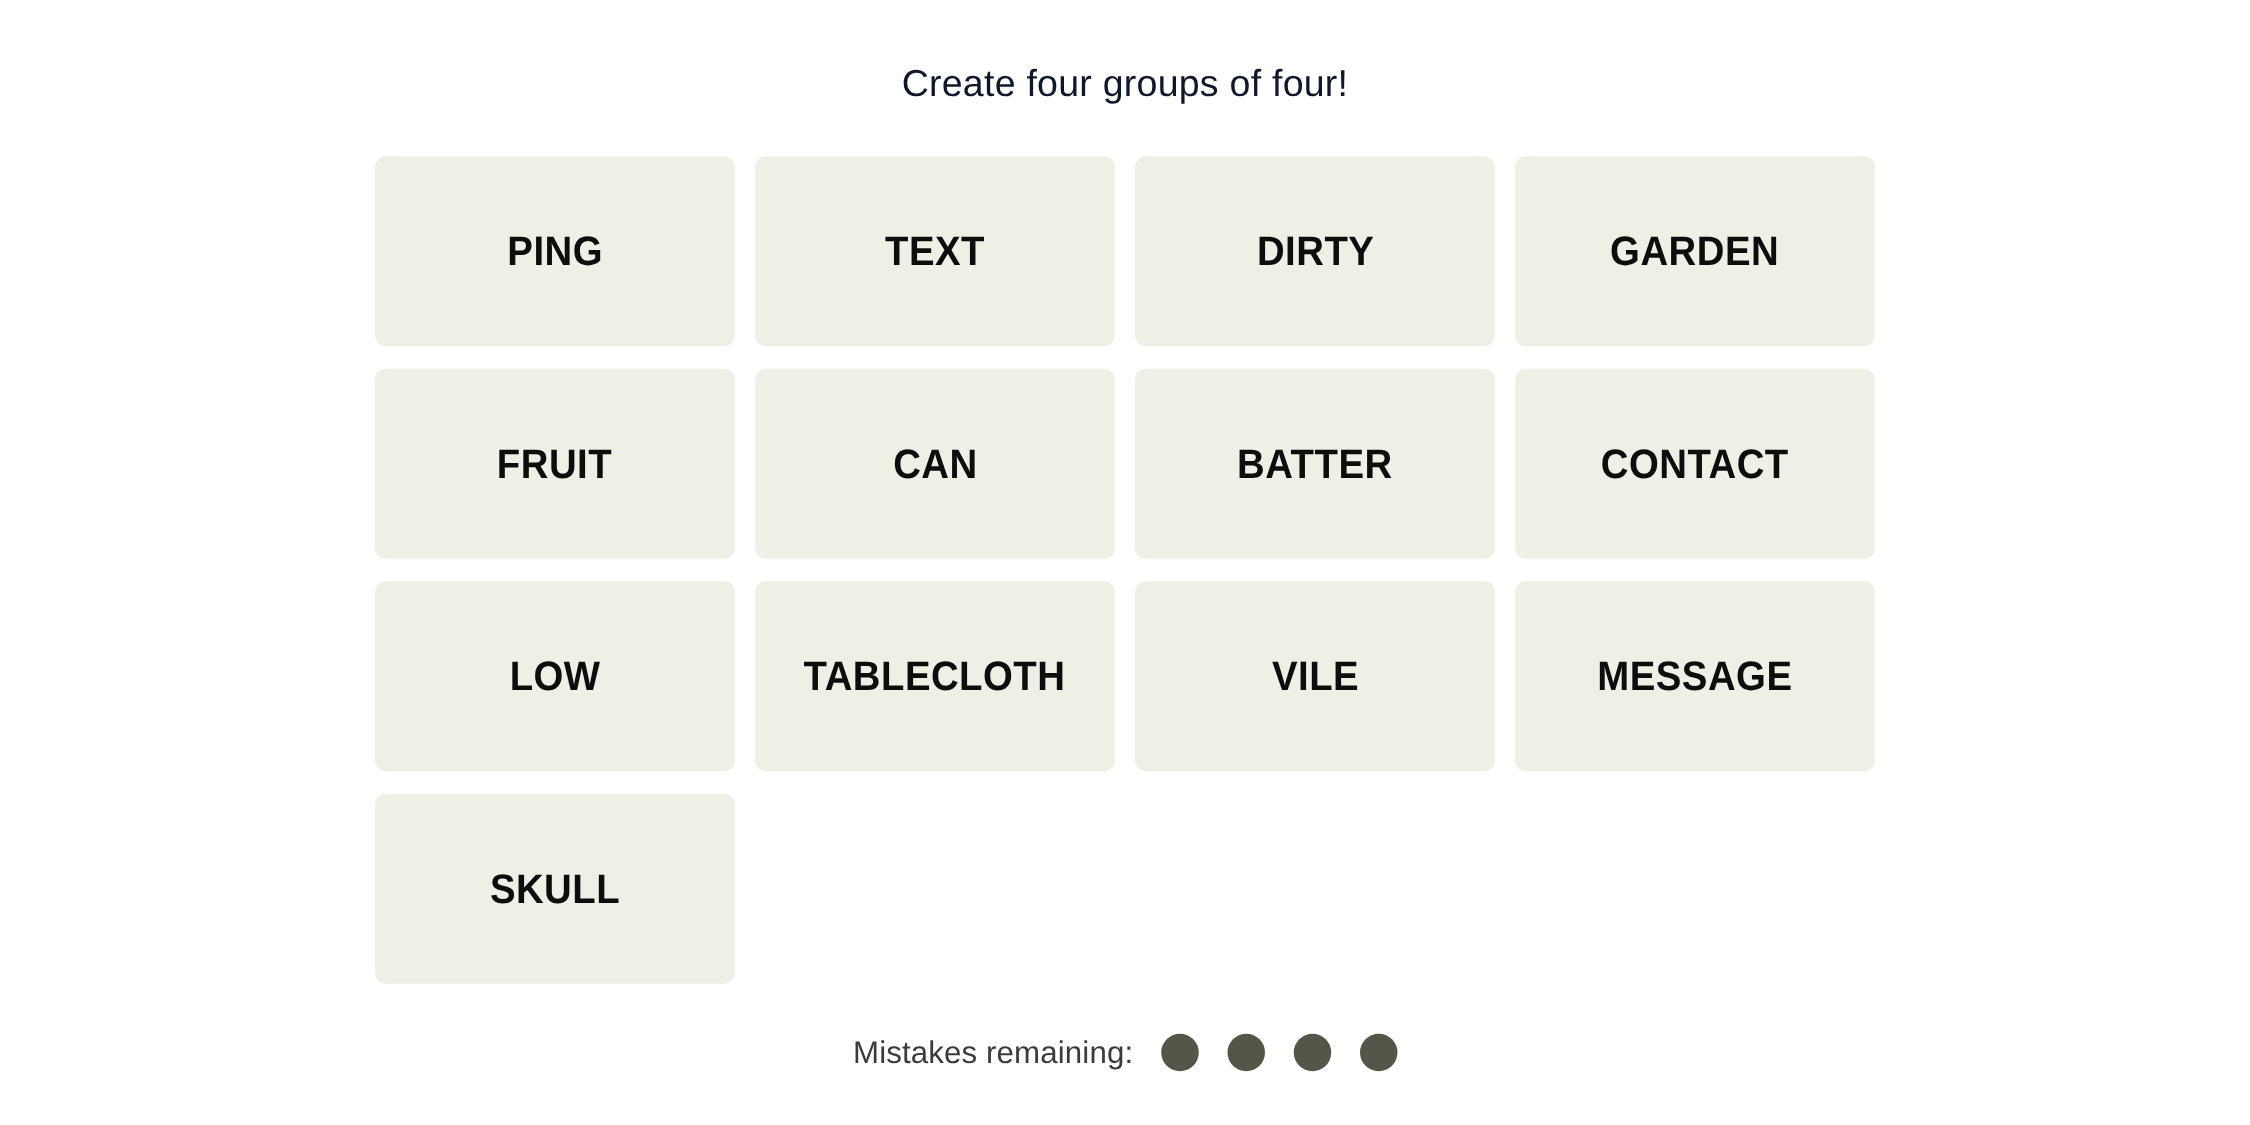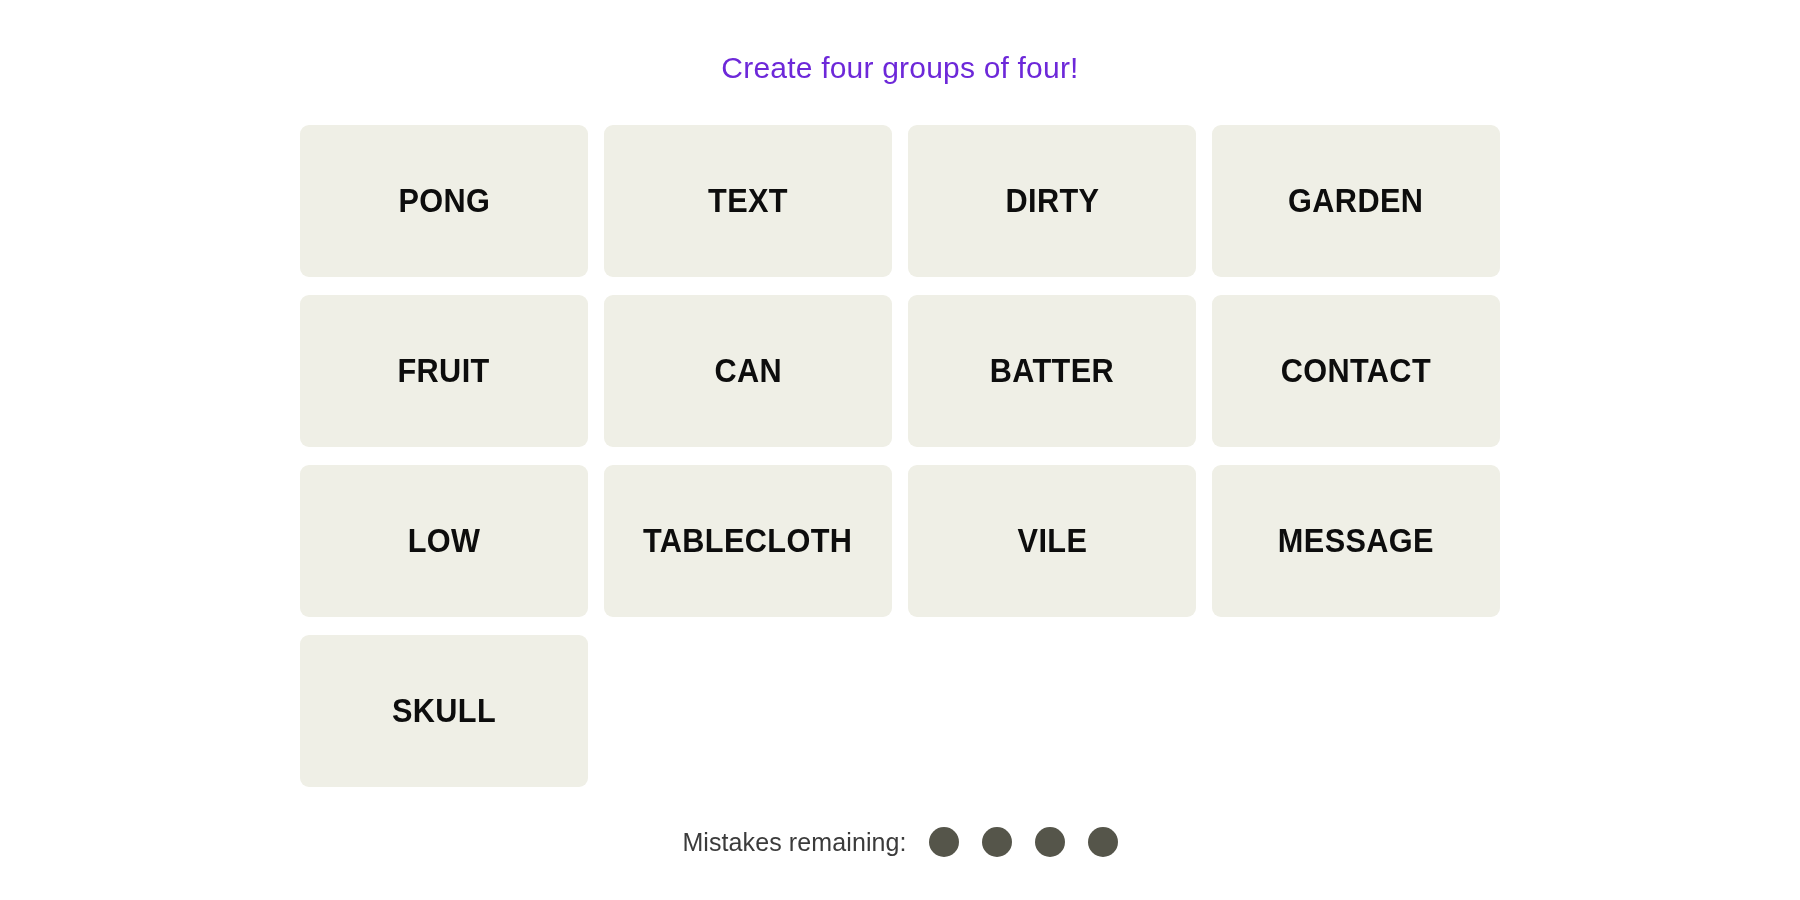--- a/index.html
+++ b/index.html
@@ -18,21 +18,21 @@
     display: flex;
     flex-direction: column;
     align-items: center;
     background: #ffffff;
   }
 
   .title {
     margin-top: 50px;
     font-size: 30px;
     font-weight: 400;
-    color: #6d28d9;
+    color: #0f172a;
     letter-spacing: 0.2px;
     line-height: 1.2;
     text-align: right;
   }
 
   .board {
     margin-top: 39px;
     display: grid;
     grid-template-columns: repeat(4, 288px);
     grid-template-rows: repeat(4, 152px);
@@ -95,21 +95,21 @@
 </style>
 </head>
 <body>
 
 <div class="page">
 
   <div class="title">Create four groups of four!</div>
 
   <div class="board">
     <div class="tile">
-      <span class="tile-label">PONG</span>
+      <span class="tile-label">PING</span>
     </div>
     <div class="tile">
       <span class="tile-label">TEXT</span>
     </div>
     <div class="tile">
       <span class="tile-label">DIRTY</span>
     </div>
 
     <div class="tile">
       <span class="tile-label">GARDEN</span>

